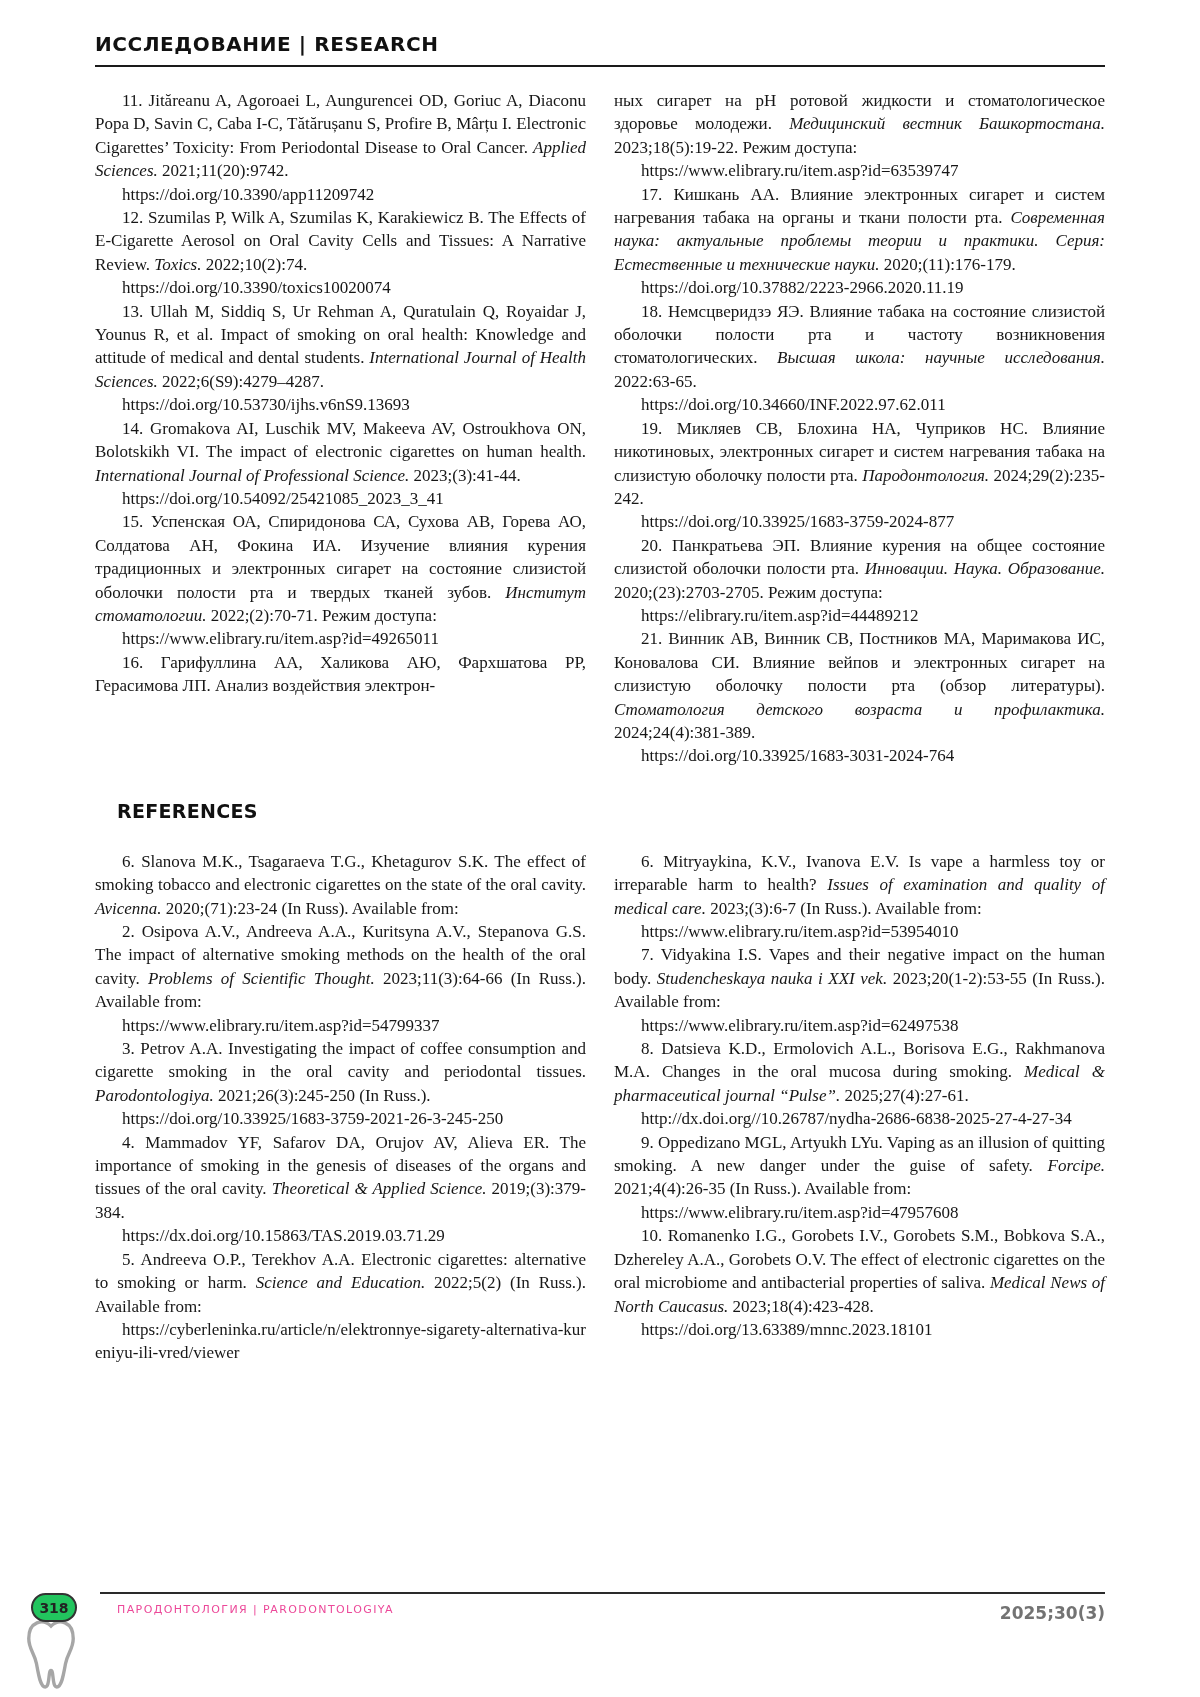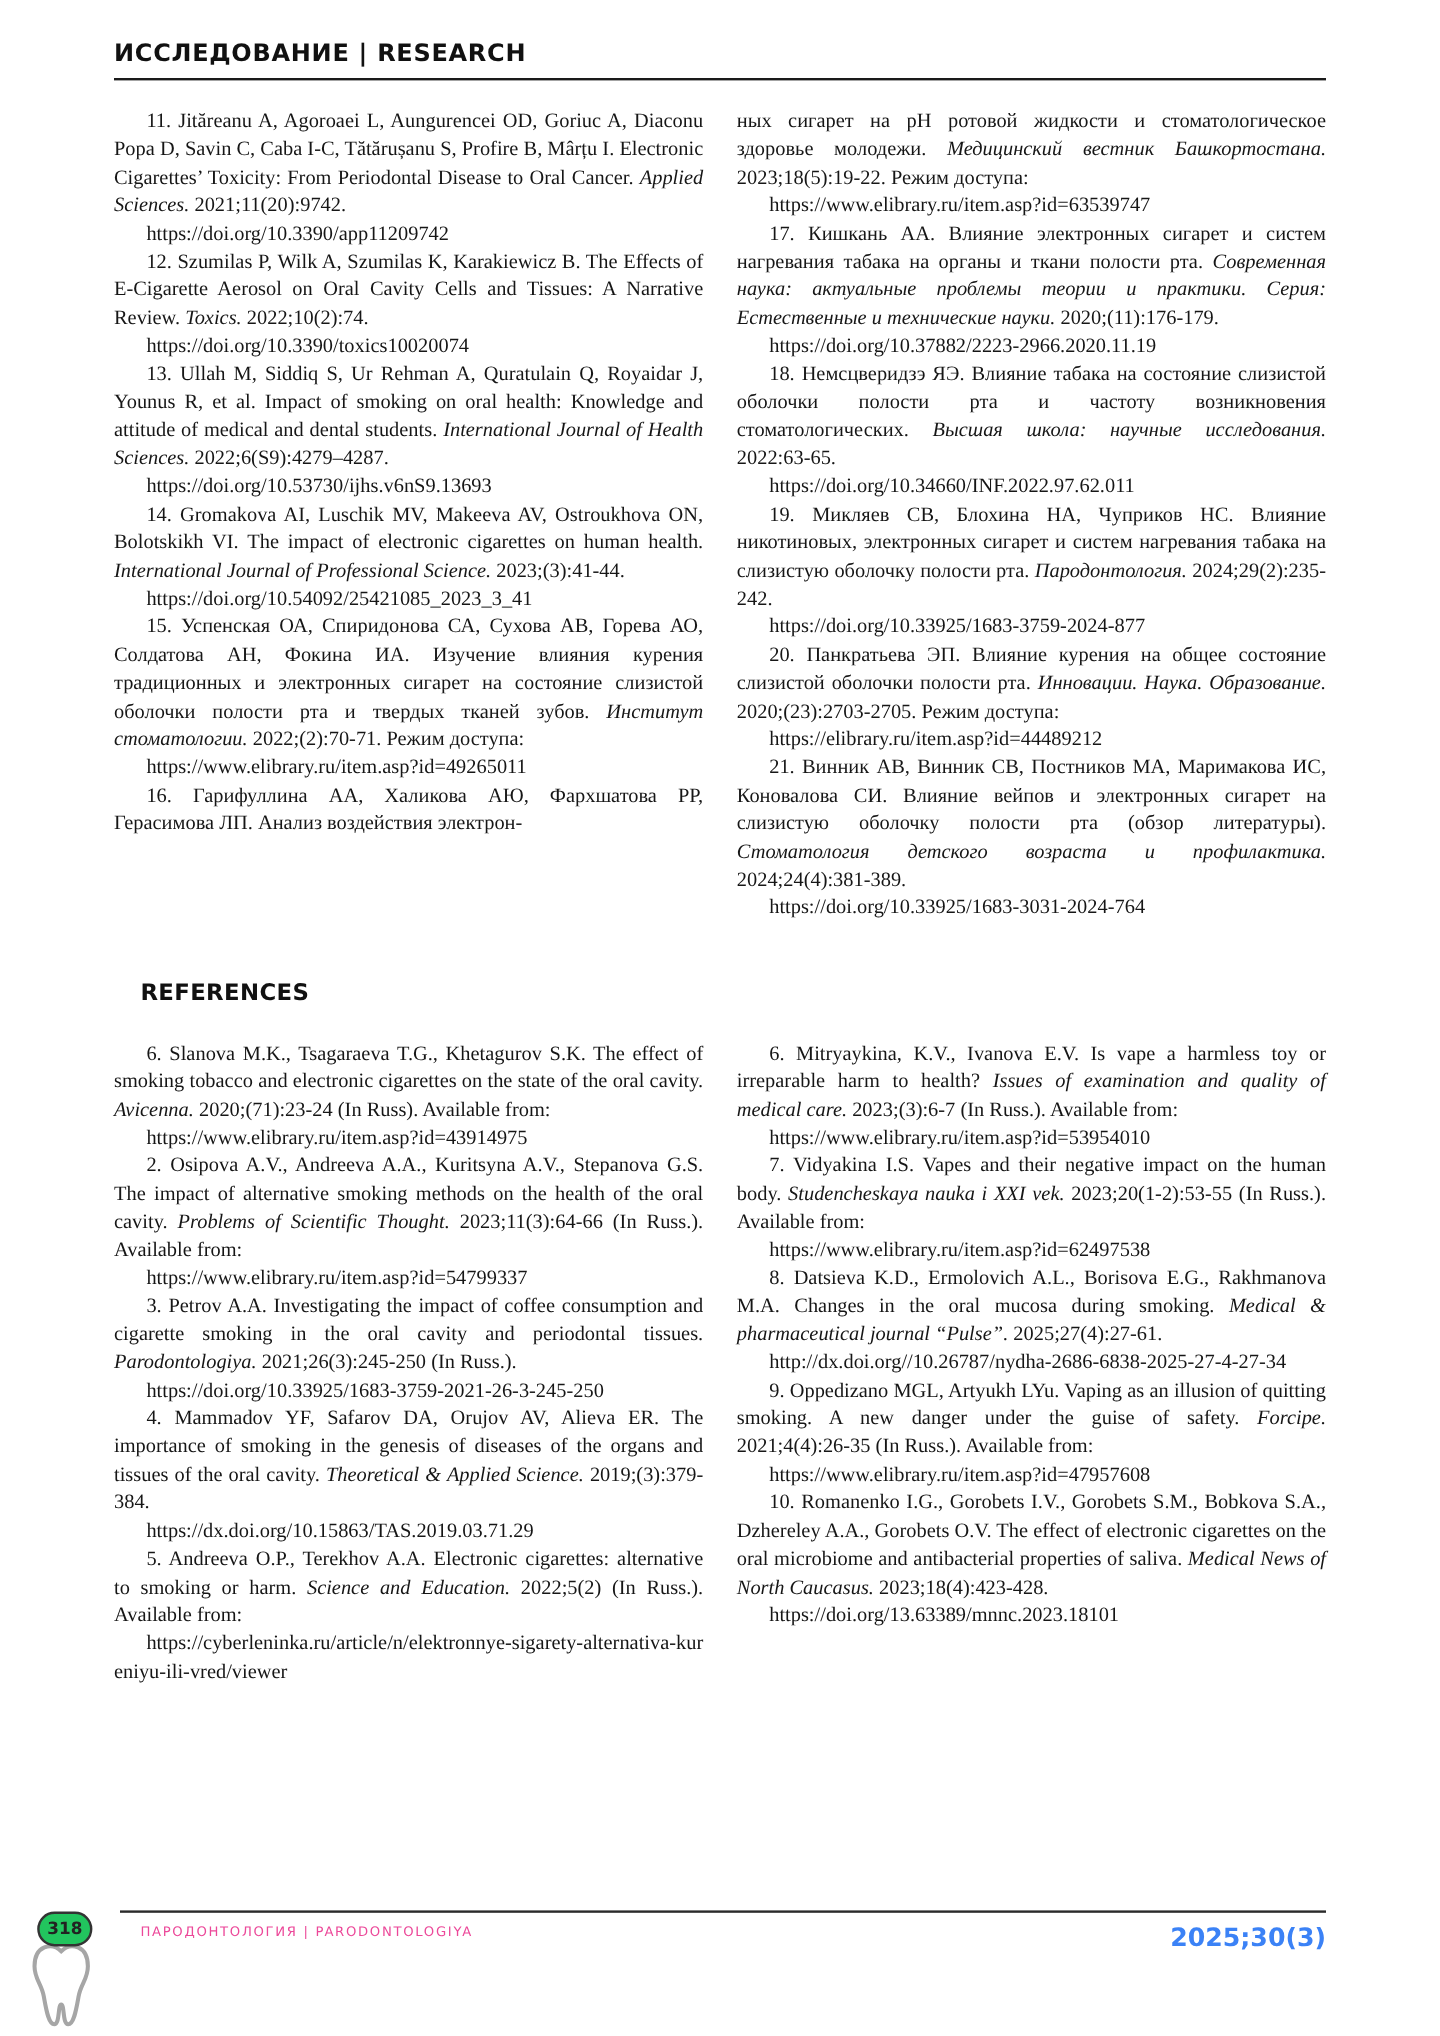--- a/index.html
+++ b/index.html
@@ -11,31 +11,31 @@
   .rule{border-bottom:2px solid #1a1a1a;margin-top:9px;}
   main{margin:22px 95px 0 95px;}
   .twocol{display:flex;gap:28px;}
   .col{width:491px;}
   p.ref{margin:0;font-size:17px;line-height:23.4px;text-align:justify;text-indent:27px;
         color:#161616;overflow-wrap:break-word;}
   p.ref.noindent{text-indent:0;}
   p.ref[data-name="reference-url"]{word-break:break-all;}
   .it{font-style:italic;}
   h2.refs-heading{font-family:"DejaVu Sans",sans-serif;font-weight:700;font-size:19px;
-        letter-spacing:0.3px;color:#111;margin:48px 0 28px 22px;}
+        letter-spacing:0.3px;color:#111;margin:32px 0 28px 22px;}
   footer{position:absolute;left:0;bottom:0;width:1200px;height:120px;}
   .footer-divider{position:absolute;left:100px;top:15px;width:1005px;border-top:2px solid #2a2a2a;}
   .page-badge{position:absolute;left:31px;top:16px;width:42px;height:25px;border:2px solid #333;
         border-radius:15px;background:#22c55e;display:flex;align-items:center;justify-content:center;
         font-family:"DejaVu Sans",sans-serif;font-weight:700;font-size:14px;color:#222;z-index:2;}
   .tooth-logo{position:absolute;left:22px;top:40px;z-index:1;}
   .footer-journal{position:absolute;left:117px;top:26px;font-family:"DejaVu Sans",sans-serif;
         font-size:11px;letter-spacing:1.4px;color:#ec4899;}
   .footer-issue{position:absolute;right:95px;top:26px;font-family:"DejaVu Sans",sans-serif;
-        font-weight:700;font-size:21px;color:#3b82f6;}
+        font-weight:700;font-size:17px;color:#737373;}
 </style>
 </head>
 <body>
 
 <div class="page" data-name="journal-page">
 
   <header data-name="page-header">
     <div class="header-title" data-name="section-title">ИССЛЕДОВАНИЕ | RESEARCH</div>
     <div class="rule" data-name="header-divider"></div>
   </header>
@@ -70,21 +70,20 @@
           <p class="ref" data-name="reference-paragraph"><span>21. Винник АВ, Винник СВ, Постников МА, Маримакова ИС, Коновалова СИ. Влияние вейпов и электронных сигарет на слизистую оболочку полости рта (обзор литературы). </span><span class="it">Стоматология детского возраста и профилактика.</span><span> 2024;24(4):381-389.</span></p>
           <p class="ref" data-name="reference-url"><span>https://doi.org/10.33925/1683-3031-2024-764</span></p>
         </div>
     </section>
 
     <h2 class="refs-heading" data-name="references-heading">REFERENCES</h2>
 
     <section class="twocol" data-name="references-english-section">
       <div class="col" data-name="references-column-bottom-left">
           <p class="ref" data-name="reference-paragraph"><span>6. Slanova M.K., Tsagaraeva T.G., Khetagurov S.K. The effect of smoking tobacco and electronic cigarettes on the state of the oral cavity. </span><span class="it">Avicenna.</span><span> 2020;(71):23-24 (In Russ). Available from:</span></p>
-          <p class="ref" data-name="reference-url"><span>https://www.elibrary.ru/item.asp?id=43914975</span></p>
           <p class="ref" data-name="reference-paragraph"><span>2. Osipova A.V., Andreeva A.A., Kuritsyna A.V., Stepanova G.S. The impact of alternative smoking methods on the health of the oral cavity. </span><span class="it">Problems of Scientific Thought.</span><span> 2023;11(3):64-66 (In Russ.). Available from:</span></p>
           <p class="ref" data-name="reference-url"><span>https://www.elibrary.ru/item.asp?id=54799337</span></p>
           <p class="ref" data-name="reference-paragraph"><span>3. Petrov A.A. Investigating the impact of coffee consumption and cigarette smoking in the oral cavity and periodontal tissues. </span><span class="it">Parodontologiya.</span><span> 2021;26(3):245-250 (In Russ.).</span></p>
           <p class="ref" data-name="reference-url"><span>https://doi.org/10.33925/1683-3759-2021-26-3-245-250</span></p>
           <p class="ref" data-name="reference-paragraph"><span>4. Mammadov YF, Safarov DA, Orujov AV, Alieva ER. The importance of smoking in the genesis of diseases of the organs and tissues of the oral cavity. </span><span class="it">Theoretical &amp; Applied Science.</span><span> 2019;(3):379-384.</span></p>
           <p class="ref" data-name="reference-url"><span>https://dx.doi.org/10.15863/TAS.2019.03.71.29</span></p>
           <p class="ref" data-name="reference-paragraph"><span>5. Andreeva O.P., Terekhov A.A. Electronic cigarettes: alternative to smoking or harm. </span><span class="it">Science and Education.</span><span> 2022;5(2) (In Russ.). Available from:</span></p>
           <p class="ref" data-name="reference-url"><span>https://cyberleninka.ru/article/n/elektronnye-sigarety-alternativa-kureniyu-ili-vred/viewer</span></p>
         </div>
       <div class="col" data-name="references-column-bottom-right">

